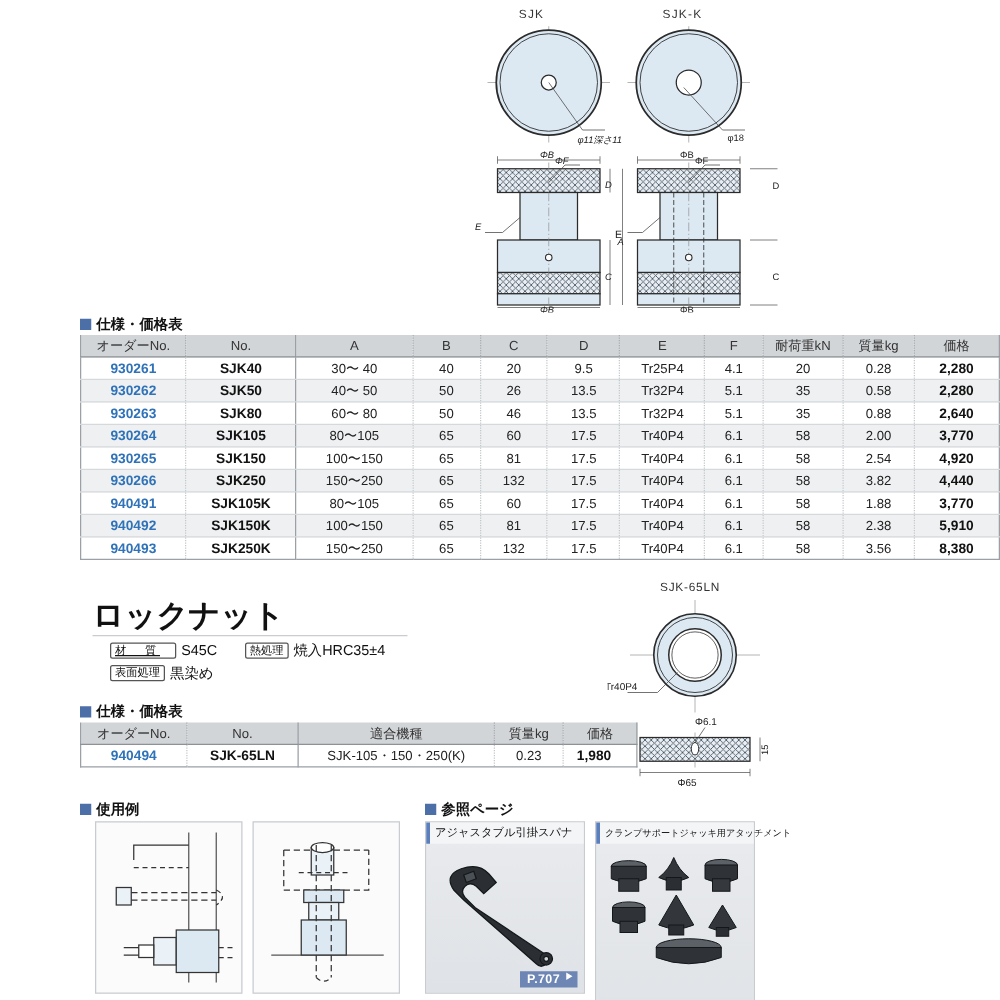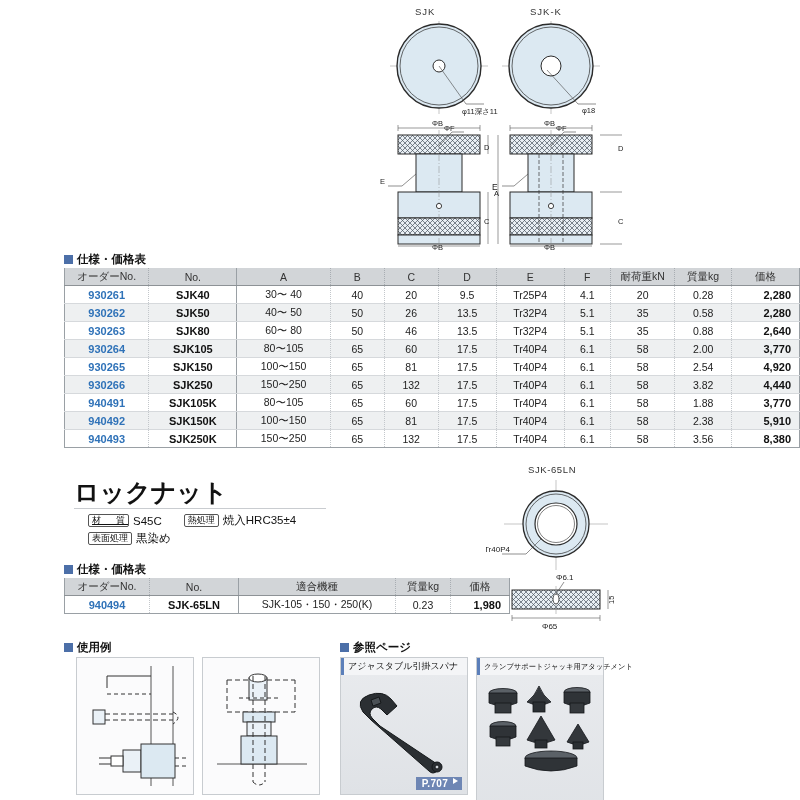--- a/index.html
+++ b/index.html
@@ -88,21 +88,21 @@
   table.spec td.model {
     font-weight: bold;
     color: #111;
     font-size: 11px;
   }
   table.spec td.price {
     font-weight: bold;
     color: #111;
     font-size: 11px;
     text-align: right;
-    padding-right: 8px;
+    padding-right: 20px;
   }
   table.spec th.price-h { border-right: none; font-family: Liberation Mono, monospace; }
   table.spec td.price { border-right: none; }
   table.spec .thick-r { border-right: 1px solid #9aa0a5; }
   table.spec tr:last-child td { border-bottom: 1px solid #9aa0a5; }
   table.spec thead th:first-child { border-left: 1px solid #9aa0a5; }
   table.spec tbody td:first-child { border-left: 1px solid #9aa0a5; }
   table.spec thead th:last-child { border-right: 1px solid #9aa0a5; }
   table.spec tbody td:last-child { border-right: 1px solid #9aa0a5; }
 
@@ -140,21 +140,21 @@
   .badge {
     border: 1px solid #555;
     border-radius: 2px;
     font-size: 9px;
     padding: 1px 3px;
     margin-right: 4px;
     white-space: nowrap;
     color: #111;
     line-height: 1.1;
   }
-  .badge.wide { letter-spacing: 3px; padding-right: 0px; text-decoration: underline; }
+  .badge.wide { letter-spacing: 3px; padding-right: 12px; text-decoration: underline; }
   .badge-val { margin-right: 22px; white-space: nowrap; font-size: 11.5px; }
 
   
   .panel-box {
     background: #fbfbfc;
     border: 1px solid #c8ccd0;
     box-sizing: border-box;
   }
   .ref-card {
     position: absolute;
@@ -200,21 +200,21 @@
 </head>
 <body>
 
 <div class="page">
 
   <div class="drawings">
 
     <div class="dwg-title" style="left:35px; top:6px;">SJK</div>
     <div class="dwg-title" style="left:150px; top:6px;">SJK-K</div>
 
-    <div class="dwg" style="position:absolute; left:0; top:18px;">
+    <div class="dwg" style="position:absolute; left:0; top:18px;font-style:italic;">
       <svg width="130" height="232" viewBox="0 0 130 232">
         <defs>
           <pattern id="knurl" width="5" height="5" patternUnits="userSpaceOnUse">
             <rect width="5" height="5" fill="#e8eef3"></rect>
             <path d="M0 0 L5 5 M5 0 L0 5" stroke="#4a5560" stroke-width="0.7"></path>
           </pattern>
         </defs>
         <g stroke="#333" fill="none" stroke-width="0.8">
           <line x1="10" y1="48" x2="108" y2="48" stroke="#888" stroke-width="0.5"></line>
           <line x1="59" y1="3" x2="59" y2="96" stroke="#888" stroke-width="0.5"></line>

